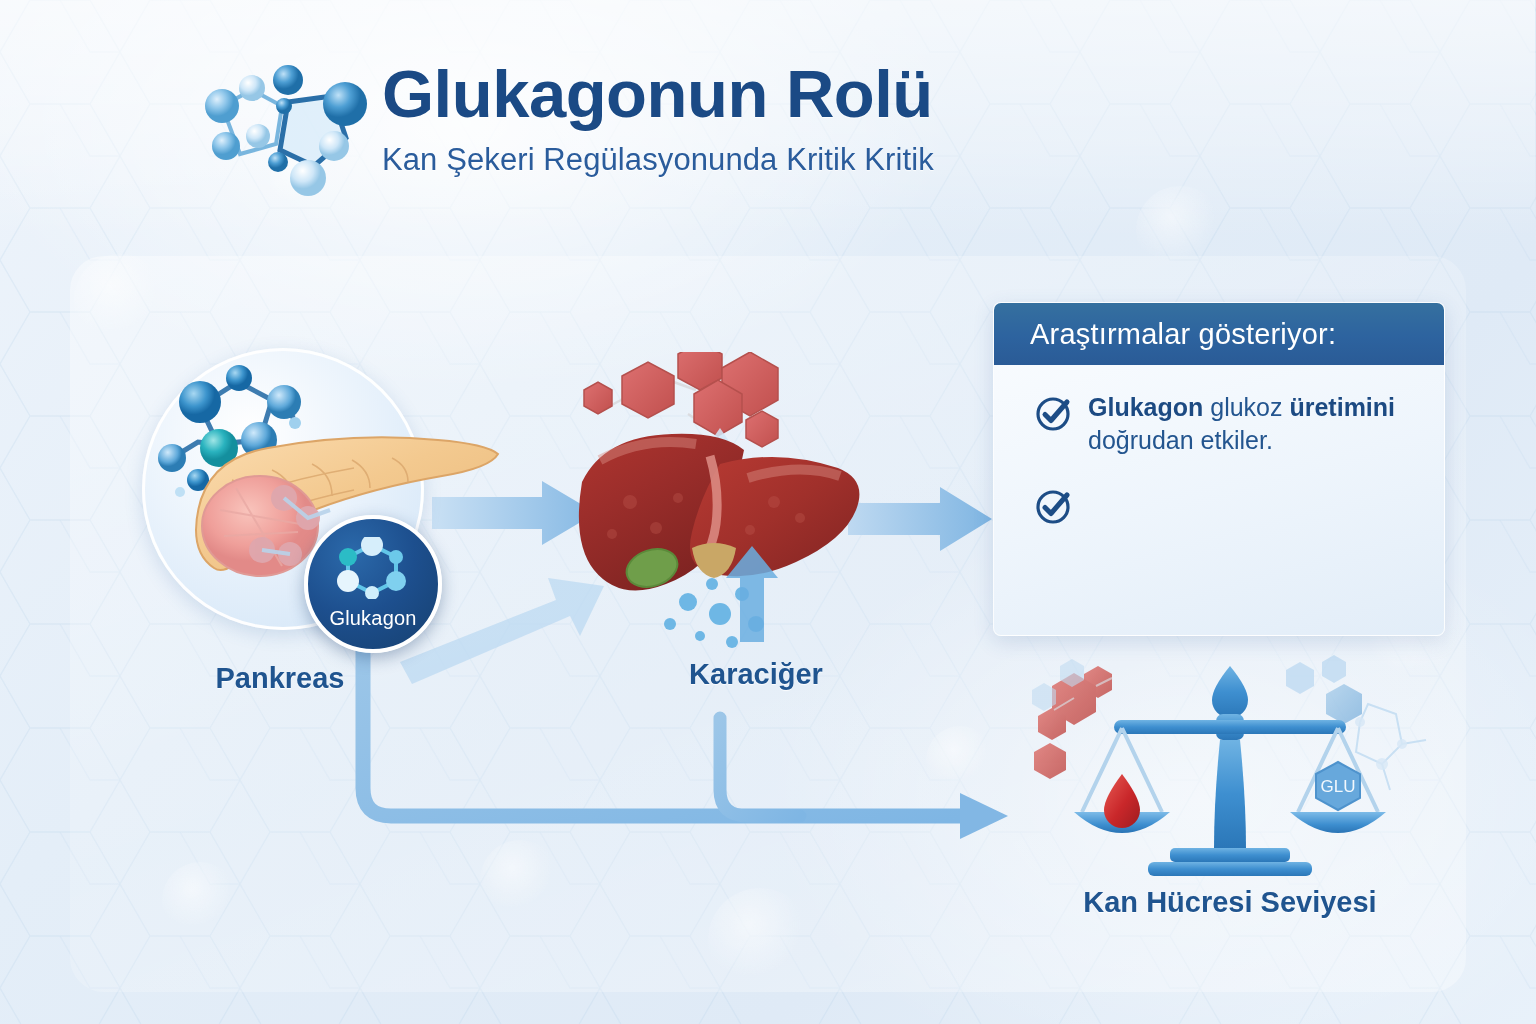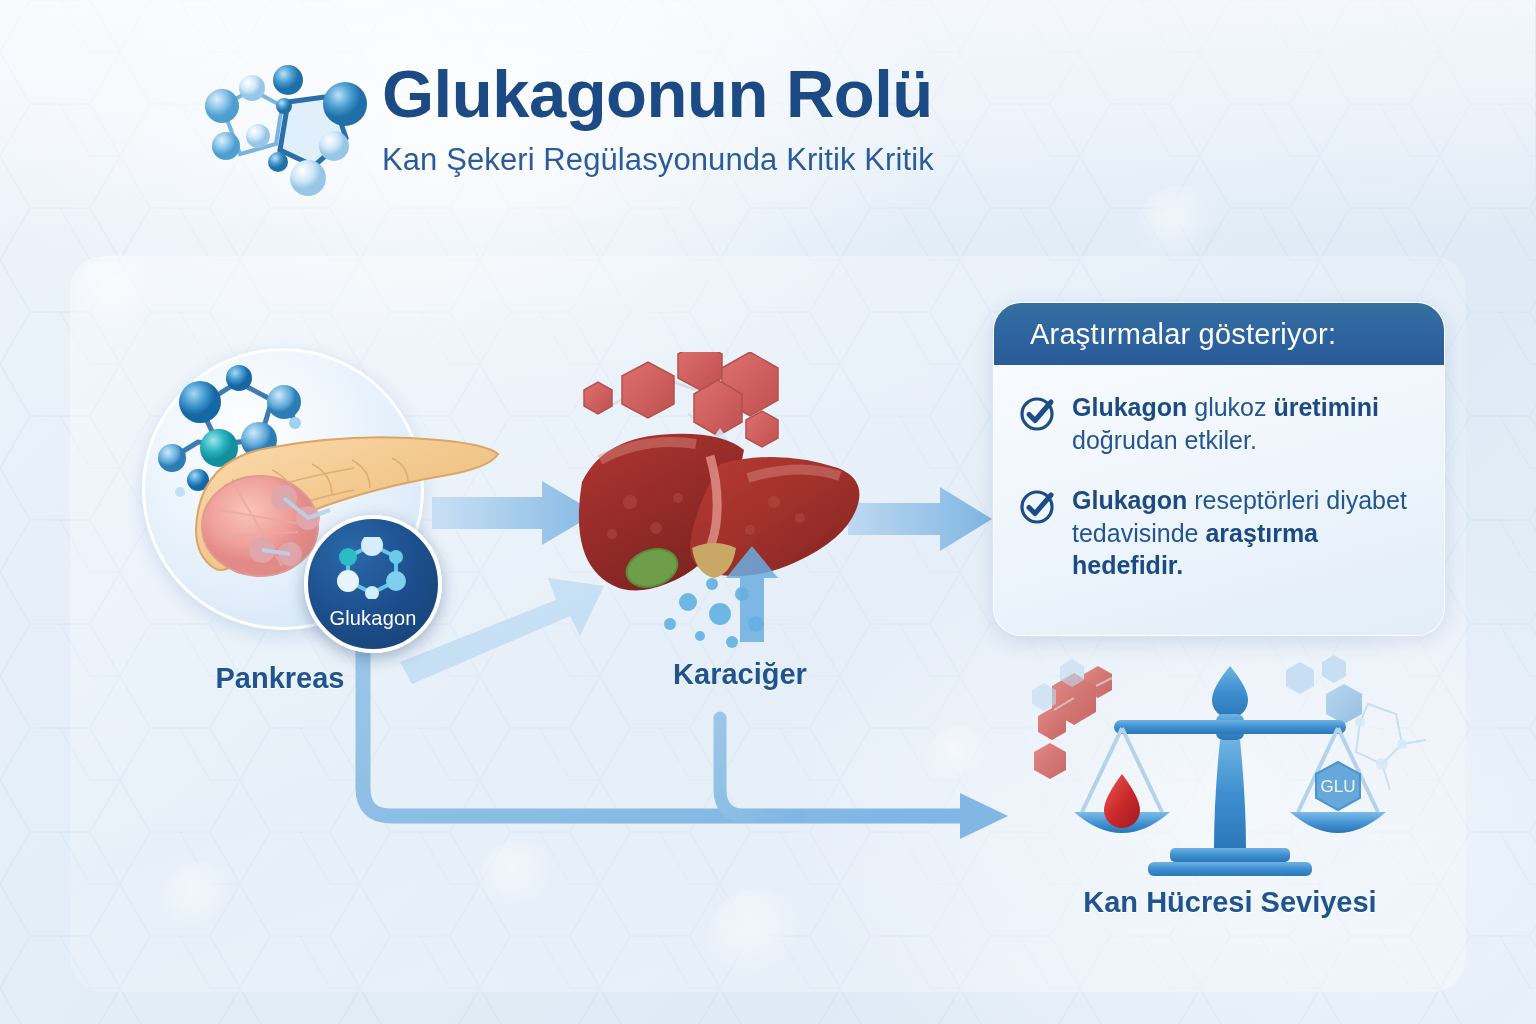--- a/index.html
+++ b/index.html
@@ -144,48 +144,48 @@
     color: #1f548f;
     white-space: nowrap;
   }
   .caption-secondary {
     margin-top: 6px;
     font-size: 27px;
     color: #2e64a4;
     white-space: nowrap;
   }
   #pancreas-caption { left: 90px; top: 662px; width: 380px; }
-  #liver-caption    { left: 560px; top: 658px; width: 360px; }
+  #liver-caption    { left: 576px; top: 658px; width: 360px; }
   #balance-caption  { left: 1030px; top: 886px; width: 400px; }
 
   
   #research-card {
     position: absolute;
     left: 993px; top: 302px;
     width: 452px; height: 334px;
-    border-radius: 28px;
+    border-radius: 8px;
     overflow: hidden;
     background: linear-gradient(165deg, #fbfdff 0%, #eef5fc 55%, #e2edf8 100%);
     box-shadow: 0 6px 20px rgba(50,95,155,.16);
     border: 1px solid rgba(255,255,255,.8);
   }
   #research-header {
     height: 62px;
     background: linear-gradient(180deg, #35709f 0%, #2d639f 55%, #2a5b96 100%);
     display: flex;
     align-items: center;
     padding-left: 36px;
   }
   #research-header-title {
     color: #ffffff;
     font-size: 29px;
     letter-spacing: .2px;
   }
   #research-list {
-    padding: 26px 26px 0 24px;
+    padding: 26px 26px 0 40px;
   }
   .research-item {
     display: flex;
     align-items: flex-start;
     gap: 16px;
     margin-bottom: 28px;
   }
   .check-icon { flex: 0 0 auto; margin-top: 4px; }
   .research-text {
     font-size: 25px;
@@ -579,19 +579,16 @@
       <div class="research-text">
         <b>Glukagon</b><span> glukoz </span><b>üretimini</b><span> doğrudan etkiler.</span>
       </div>
     </div>
 
     <div class="research-item">
       <svg class="check-icon" width="38" height="38" viewBox="0 0 38 38">
         <circle cx="19" cy="19" r="15" fill="none" stroke="#1d4d86" stroke-width="3.2"></circle>
         <path d="M11 19.5 L17 25.5 L33 7" fill="none" stroke="#1d4d86" stroke-width="5" stroke-linecap="round" stroke-linejoin="round"></path>
       </svg>
-      <div class="research-text">
-        <b>Glukagon</b><span> reseptörleri diyabet tedavisinde </span><b>araştırma hedefidir.</b><span></span>
-      </div>
     </div>
 
   </div>
 </div>
 
 </body></html>

